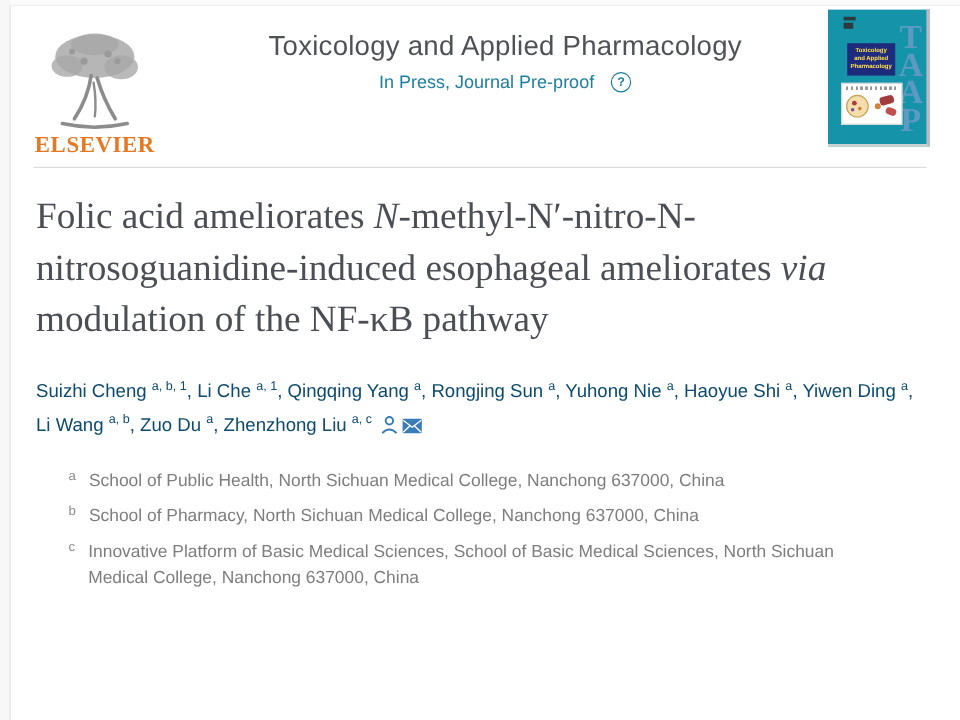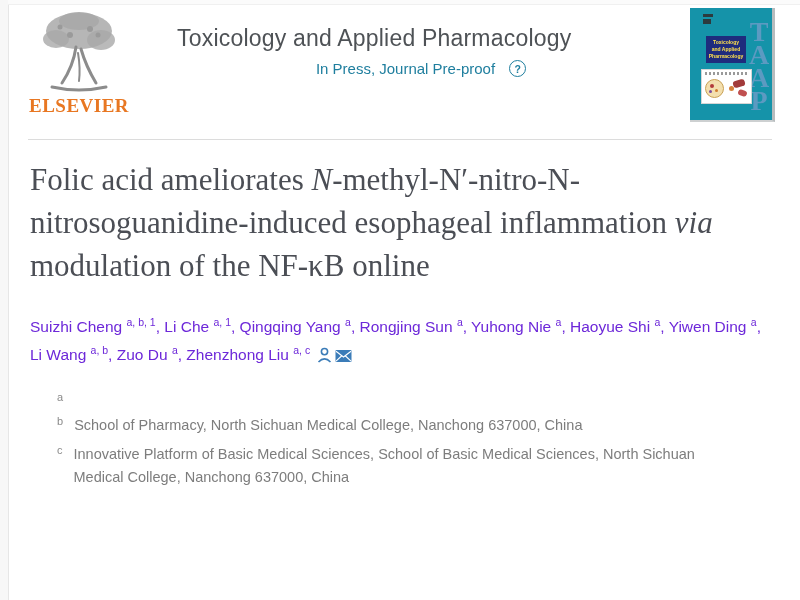--- a/index.html
+++ b/index.html
@@ -6,24 +6,24 @@
   .page{
     position:relative;width:800px;height:600px;background:#ffffff;
     font-family:"Liberation Sans",sans-serif;overflow:hidden;
     margin:0;
   }
   .edge-left{position:absolute;left:0;top:0;bottom:0;width:8px;background:#f7f7f7;border-right:1px solid #e6e6e6;}
   .edge-top{position:absolute;left:8px;top:0;right:0;height:4px;background:#fbfbfb;border-bottom:1px solid #f0f0f0;}
 
   
   .header{position:absolute;left:9px;top:5px;right:0;height:133px;}
-  .logo{position:absolute;left:20px;top:4px;width:100px;}
+  .logo{position:absolute;left:20px;top:20px;width:100px;}
   .logo svg{display:block;margin:0 auto;}
   .logo-text{color:#E87722;font-family:"Liberation Serif",serif;font-weight:700;font-size:19px;letter-spacing:.5px;margin-top:-2px;}
-  .journal-meta{position:absolute;left:168px;right:135px;top:20px;text-align:left;}
+  .journal-meta{position:absolute;left:168px;right:135px;top:20px;text-align:center;}
   .journal-title{font-size:23px;font-weight:400;color:#4E5256;margin:0;letter-spacing:.2px;}
   .availability{margin-top:10px;font-size:15.5px;color:#4E5256;}
   .status{margin-top:8px;font-size:15px;color:#1E7E9E;display:flex;align-items:center;justify-content:center;gap:14px;}
   .status-link{cursor:pointer;}
   .qicon{display:inline-flex;width:15px;height:15px;border:1.5px solid #1E7E9E;border-radius:50%;align-items:center;justify-content:center;font-size:10.5px;font-weight:700;color:#1E7E9E;}
 
   
   .cover{position:absolute;right:25px;top:3px;width:85px;height:114px;background:#1593A9;
          border-right:3px solid #b7bcbe;border-bottom:2px solid #cdd0d1;box-sizing:border-box;}
   .cover-mark{position:absolute;left:13px;top:6px;}
@@ -48,21 +48,21 @@
   .art-blob2{position:absolute;right:4px;top:20px;width:9px;height:6px;background:#c05050;border-radius:3px;transform:rotate(20deg);}
   .art-blob3{position:absolute;right:17px;top:16px;width:5px;height:5px;background:#d4803a;border-radius:50%;}
 
   .divider{position:absolute;left:28px;right:28px;top:139px;border-top:1px solid #dcdcdc;}
 
   
   .main{position:absolute;left:30px;top:148px;right:28px;}
   .article-title{font-family:"Liberation Serif",serif;font-weight:400;font-size:31px;
     color:#4B4E55;line-height:1.39;margin:10px 0 0 0;max-width:700px;}
   .article-title .it{font-style:italic;}
-  .authors{margin-top:26px;color:#6d28d9;font-size:15.5px;line-height:1.75;max-width:745px;}
+  .authors{margin-top:26px;color:#0c4a6e;font-size:15.5px;line-height:1.75;max-width:745px;}
   .authors sup{font-size:10.5px;}
   .author{cursor:pointer;}
   .author-icons{white-space:nowrap;margin-left:4px;}
   .author-icons svg{vertical-align:-3px;margin-left:3px;cursor:pointer;}
   .affils{margin-top:22px;margin-left:27px;}
   .affil{display:flex;gap:11px;margin-bottom:7px;color:#7D7D7D;font-size:14.5px;line-height:1.55;max-width:645px;}
   .affil-sup{font-size:11px;position:relative;top:-1px;color:#8a8a8a;flex:0 0 auto;}
   .dates{margin-top:30px;color:#3E3E3E;font-size:15.5px;}
 </style>
 </head>
@@ -133,33 +133,34 @@
         <span class="art-blob1"></span>
           <span class="art-blob2"></span>
           <span class="art-blob3"></span>
       </div>
     </div>
   </div>
 
   <div class="divider"></div>
 
   <div class="main">
-    <h2 class="article-title"><span>Folic acid ameliorates </span><span class="it">N</span><span>-methyl-N′-nitro-N-nitrosoguanidine-induced esophageal inflammation </span><span class="it">via</span><span> modulation of the NF-κB online</span></h2>
+    <h2 class="article-title"><span>Folic acid ameliorates </span><span class="it">N</span><span>-methyl-N′-nitro-N-nitrosoguanidine-induced esophageal ameliorates </span><span class="it">via</span><span> modulation of the NF-κB pathway</span></h2>
 
     <p class="authors"><span><span class="author">Suizhi Cheng <sup>a, b, 1</sup></span>, <span class="author">Li Che <sup>a, 1</sup></span>, <span class="author">Qingqing Yang <sup>a</sup></span>, <span class="author">Rongjing Sun <sup>a</sup></span>, <span class="author">Yuhong Nie <sup>a</sup></span>, <span class="author">Haoyue Shi <sup>a</sup></span>, <span class="author">Yiwen Ding <sup>a</sup></span>, <span class="author">Li Wang <sup>a, b</sup></span>, <span class="author">Zuo Du <sup>a</sup></span>, <span class="author">Zhenzhong Liu <sup>a, c</sup></span></span><span class="author-icons"><svg width="15" height="16" viewBox="0 0 15 16" fill="none" stroke="#3B7CB8" stroke-width="1.6">
             <circle cx="7.5" cy="4.6" r="3.1"></circle>
             <path d="M1.5 15 Q7.5 8.8 13.5 15"></path>
           </svg><svg width="17" height="14" viewBox="0 0 17 14">
             <rect x="0.5" y="1" width="16" height="12" rx="1" fill="#3B7CB8"></rect>
             <path d="M1 2.2 L8.5 8 L16 2.2 M1 12.2 L6.5 7 M16 12.2 L10.5 7" stroke="#fff" stroke-width="1.1" fill="none"></path>
           </svg></span></p>
 
     <div class="affils">
         <div class="affil">
           <span class="affil-sup">a</span>
+          <span>School of Public Health, North Sichuan Medical College, Nanchong 637000, China</span>
         </div>
         <div class="affil">
           <span class="affil-sup">b</span>
           <span>School of Pharmacy, North Sichuan Medical College, Nanchong 637000, China</span>
         </div>
         <div class="affil">
           <span class="affil-sup">c</span>
           <span>Innovative Platform of Basic Medical Sciences, School of Basic Medical Sciences, North Sichuan Medical College, Nanchong 637000, China</span>
         </div>
       </div>

